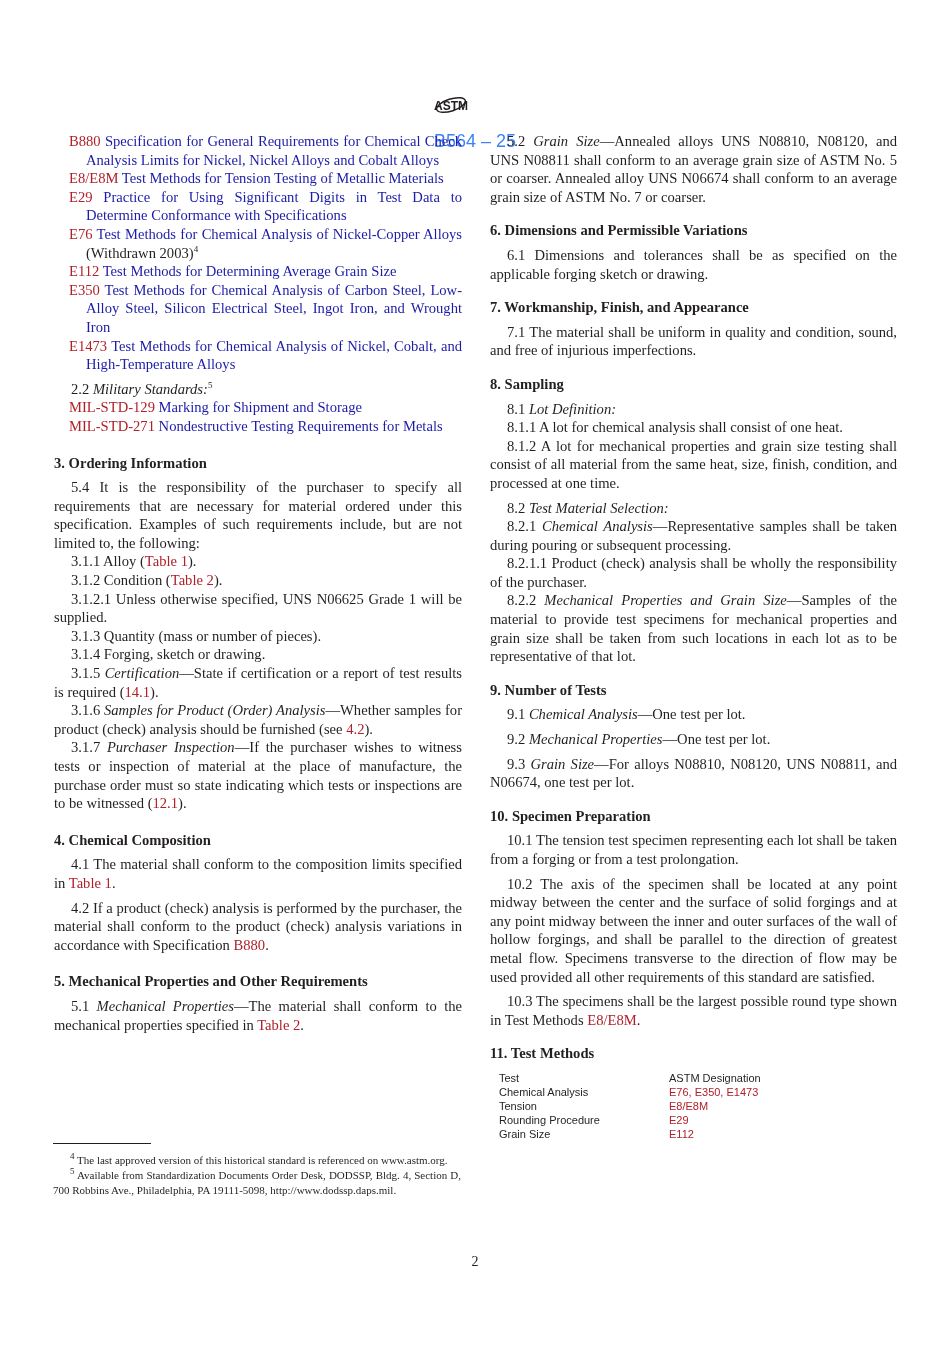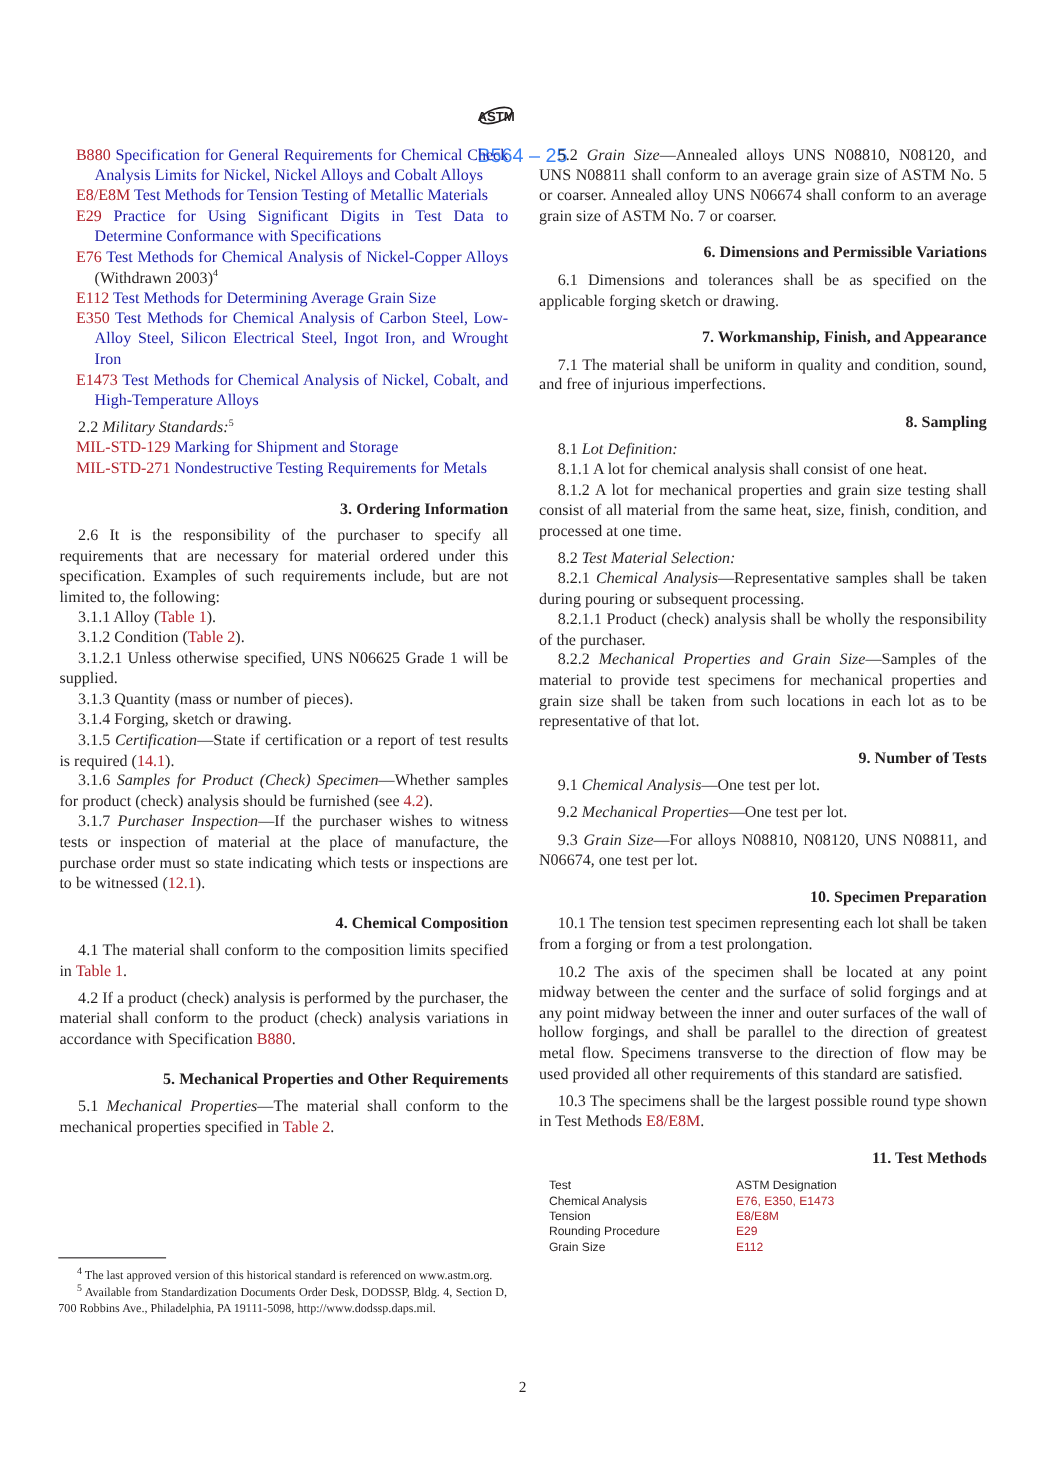--- a/index.html
+++ b/index.html
@@ -13,21 +13,21 @@
   .col.left { left:54px; width:408px; }
   .col.right { left:490px; width:407px; }
   p { margin:0; text-align:justify; }
   .ind { text-indent:17px; }
   .gap { margin-top:6px; }
   .red { color:#b0202a; }
   .blue { color:#1c1ca8; }
   .ref { padding-left:32px; text-indent:-17px; text-align:justify; margin-left:-15px; }
   .ref-wrap { margin-left:15px; }
   h3 { font-size:14.6px; font-weight:bold; margin:0; line-height:18.6px; }
-  .h-gap { margin-top:15px; margin-bottom:6px;text-align:right; }
+  .h-gap { margin-top:15px; margin-bottom:6px; }
   i { font-style:italic; }
   sup { font-size:9px; line-height:0; }
   .footrule { position:absolute; left:53px; top:1143px; width:98px; border-top:1px solid #231f20; }
   .footnotes { position:absolute; left:53px; top:1153px; width:408px; font-size:11px; line-height:15px; }
   .footnotes p { text-align:justify; }
   .tm { margin-top:8px; font-family:"Liberation Sans", "DejaVu Sans", sans-serif; font-size:11px; line-height:14px; }
   .tm .row { display:flex; }
   .tm .c1 { width:170px; padding-left:9px; }
   .pagenum { position:absolute; top:1254px; left:0; width:950px; text-align:center; font-size:14px; }
 </style>
@@ -54,28 +54,28 @@
     <p class="ref"><span class="red">E350</span> <span class="blue">Test Methods for Chemical Analysis of Carbon Steel, Low-Alloy Steel, Silicon Electrical Steel, Ingot Iron, and Wrought Iron</span></p>
     <p class="ref"><span class="red">E1473</span> <span class="blue">Test Methods for Chemical Analysis of Nickel, Cobalt, and High-Temperature Alloys</span></p>
   </div>
   <p class="ind gap"><span>2.2</span> <i>Military Standards:</i><sup>5</sup></p>
   <div class="ref-wrap">
     <p class="ref"><span class="red">MIL-STD-129</span> <span class="blue">Marking for Shipment and Storage</span></p>
     <p class="ref"><span class="red">MIL-STD-271</span> <span class="blue">Nondestructive Testing Requirements for Metals</span></p>
   </div>
 
   <h3 class="h-gap" style="margin-top:18px">3. Ordering Information</h3>
-  <p class="ind">2.6 It is the responsibility of the purchaser to specify all requirements that are necessary for material ordered under this specification. Examples of such requirements include, but are not limited to, the following:</p>
+  <p class="ind">5.4 It is the responsibility of the purchaser to specify all requirements that are necessary for material ordered under this specification. Examples of such requirements include, but are not limited to, the following:</p>
   <p class="ind"><span>3.1.1  Alloy (</span><span class="red">Table 1</span><span>).</span></p>
   <p class="ind"><span>3.1.2  Condition (</span><span class="red">Table 2</span><span>).</span></p>
   <p class="ind">3.1.2.1 Unless otherwise specified, UNS N06625 Grade 1 will be supplied.</p>
   <p class="ind">3.1.3  Quantity (mass or number of pieces).</p>
   <p class="ind">3.1.4  Forging, sketch or drawing.</p>
   <p class="ind"><span>3.1.5 </span><i>Certification</i><span>—State if certification or a report of test results is required (</span><span class="red">14.1</span><span>).</span></p>
-  <p class="ind"><span>3.1.6 </span><i>Samples for Product (Check) Specimen</i><span>—Whether samples for product (check) analysis should be furnished (see </span><span class="red">4.2</span><span>).</span></p>
+  <p class="ind"><span>3.1.6 </span><i>Samples for Product (Order) Analysis</i><span>—Whether samples for product (check) analysis should be furnished (see </span><span class="red">4.2</span><span>).</span></p>
   <p class="ind"><span>3.1.7 </span><i>Purchaser Inspection</i><span>—If the purchaser wishes to witness tests or inspection of material at the place of manufacture, the purchase order must so state indicating which tests or inspections are to be witnessed (</span><span class="red">12.1</span><span>).</span></p>
 
   <h3 class="h-gap" style="margin-top:18px">4. Chemical Composition</h3>
   <p class="ind"><span>4.1 The material shall conform to the composition limits specified in </span><span class="red">Table 1</span><span>.</span></p>
   <p class="ind gap"><span>4.2 If a product (check) analysis is performed by the purchaser, the material shall conform to the product (check) analysis variations in accordance with Specification </span><span class="red">B880</span><span>.</span></p>
 
   <h3 class="h-gap" style="margin-top:18px">5. Mechanical Properties and Other Requirements</h3>
   <p class="ind"><span>5.1 </span><i>Mechanical Properties</i><span>—The material shall conform to the mechanical properties specified in </span><span class="red">Table 2</span><span>.</span></p>
 </div>
 

